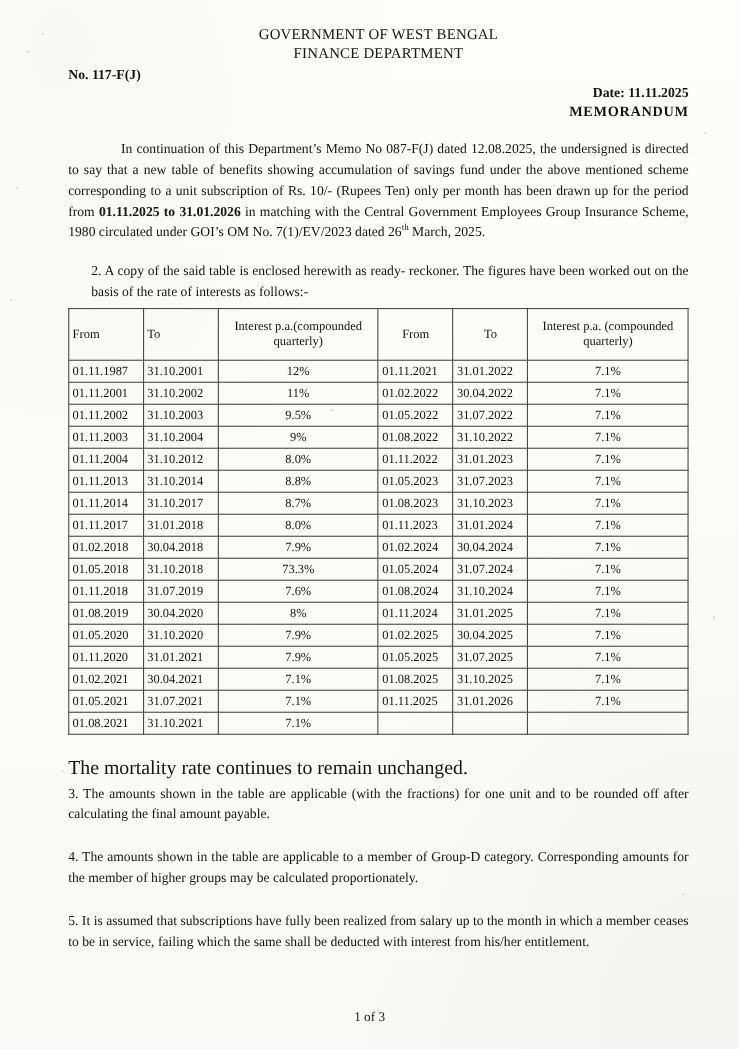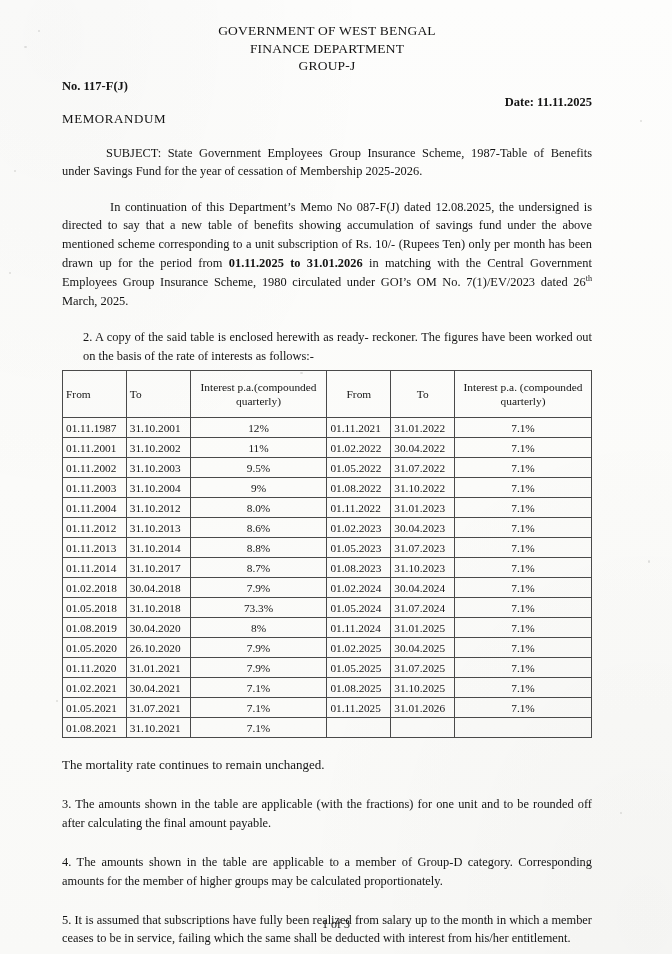--- a/index.html
+++ b/index.html
@@ -13,21 +13,21 @@
     font-family: "Liberation Serif", "DejaVu Serif", serif;
     color: #141414;
     position: relative;
     overflow: hidden;
   }
   .page {
     position: relative;
     width: 672px;
     height: 954px;
     box-sizing: border-box;
-    padding: 22px 80px 0 62px;
+    padding: 22px 46px 0 62px;
     background:
       radial-gradient(ellipse at 8% 4%, rgba(0,0,0,0.018), rgba(0,0,0,0) 38%),
       radial-gradient(ellipse at 96% 96%, rgba(0,0,0,0.02), rgba(0,0,0,0) 40%),
       linear-gradient(180deg, #fdfdfc 0%, #fbfbf9 50%, #f9f9f7 100%);
   }
   .speck {
     position: absolute;
     background: #b9b9b5;
     border-radius: 50%;
     opacity: .45;
@@ -57,22 +57,22 @@
   }
   .memo-date {
     position: absolute;
     right: 0;
     top: 18px;
     font-weight: bold;
     font-size: 12.5px;
     margin-left: 38px;
   }
   .memorandum {
-    text-align: left;
-    font-weight: normal;
+    text-align: right;
+    font-weight: bold;
     font-size: 13px;
     letter-spacing: .6px;
     margin-top: -6px;
   }
 
   
   .subject {
     margin-top: 18px;
     font-size: 12.4px;
     line-height: 1.45;
@@ -120,23 +120,23 @@
   th.h-from2, th.h-to2 { text-align: center; vertical-align: middle; }
   th.h-int { text-align: center; }
   td.c-date { text-align: left; white-space: nowrap; }
   td.c-rate { text-align: center; }
   col.w-date { width: 62px; }
   col.w-rate { width: 133px; }
 
   
   .mortality {
     margin-top: 17px;
-    font-size: 13px;
-  }
-  .para-3 { margin-top: 20px; }
+    font-size: 18px;
+  }
+  .para-3 { }
   .para-4 { margin-top: 20px; }
   .para-5 { margin-top: 20px; }
   .footer-page {
     position: absolute;
     left: 0;
     right: 0;
     bottom: 22px;
     text-align: center;
     font-size: 12px;
   }
@@ -152,34 +152,29 @@
   <span class="speck" style="left:9px;   top:272px; width:2px; height:2px;"></span>
   <span class="speck" style="left:640px; top:120px; width:2px; height:2px;"></span>
   <span class="speck" style="left:300px; top:372px; width:3px; height:2px;"></span>
   <span class="speck" style="left:648px; top:560px; width:2px; height:3px;"></span>
   <span class="speck" style="left:56px;  top:700px; width:2px; height:2px;"></span>
   <span class="speck" style="left:620px; top:812px; width:2px; height:2px;"></span>
 
   <div class="masthead">
     <div>GOVERNMENT OF WEST BENGAL</div>
     <div>FINANCE DEPARTMENT</div>
-    <div>GROUP-J</div>
   </div>
 
   <div class="numdate">
     <div class="memo-no">No. 117-F(J)</div>
     <div class="memo-date">Date: 11.11.2025</div>
   </div>
 
   <div class="memorandum">MEMORANDUM</div>
 
-  <div class="subject">
-    <span>SUBJECT:</span>
-    <span>State Government Employees Group Insurance Scheme, 1987-Table of   Benefits under   Savings Fund for the year of cessation of Membership 2025-2026.</span>
-  </div>
 
   <div class="para para-intro">
     <span>In continuation of this Department’s Memo No 087-F(J)  dated 12.08.2025, the undersigned is directed to say that a new table of benefits showing accumulation of savings fund under the above mentioned scheme corresponding to a unit subscription of Rs. 10/- (Rupees Ten) only per month has been drawn up for the period from </span><b>01.11.2025 to 31.01.2026</b><span> in matching with the Central Government Employees Group Insurance Scheme, 1980 circulated under GOI’s OM No. 7(1)/EV/2023 dated 26</span><sup>th</sup><span> March, 2025.</span>
   </div>
 
   <div class="para para-2">2. A copy of the said table is enclosed herewith as ready- reckoner. The figures have been worked out on the basis of the rate of interests as follows:-</div>
 
   <table class="reckoner">
     <colgroup>
       <col class="w-date">
@@ -234,70 +229,78 @@
         </tr>
         <tr>
           <td class="c-date">01.11.2004</td>
           <td class="c-date">31.10.2012</td>
           <td class="c-rate">8.0%</td>
           <td class="c-date">01.11.2022</td>
           <td class="c-date">31.01.2023</td>
           <td class="c-rate">7.1%</td>
         </tr>
         <tr>
-          <td class="c-date">01.11.2012</td>
-          <td class="c-date">31.10.2013</td>
-          <td class="c-rate">8.6%</td>
-          <td class="c-date">01.02.2023</td>
-          <td class="c-date">30.04.2023</td>
-          <td class="c-rate">7.1%</td>
-        </tr>
-        <tr>
           <td class="c-date">01.11.2013</td>
           <td class="c-date">31.10.2014</td>
           <td class="c-rate">8.8%</td>
           <td class="c-date">01.05.2023</td>
           <td class="c-date">31.07.2023</td>
           <td class="c-rate">7.1%</td>
         </tr>
         <tr>
           <td class="c-date">01.11.2014</td>
           <td class="c-date">31.10.2017</td>
           <td class="c-rate">8.7%</td>
           <td class="c-date">01.08.2023</td>
           <td class="c-date">31.10.2023</td>
           <td class="c-rate">7.1%</td>
         </tr>
         <tr>
+          <td class="c-date">01.11.2017</td>
+          <td class="c-date">31.01.2018</td>
+          <td class="c-rate">8.0%</td>
+          <td class="c-date">01.11.2023</td>
+          <td class="c-date">31.01.2024</td>
+          <td class="c-rate">7.1%</td>
+        </tr>
+        <tr>
           <td class="c-date">01.02.2018</td>
           <td class="c-date">30.04.2018</td>
           <td class="c-rate">7.9%</td>
           <td class="c-date">01.02.2024</td>
           <td class="c-date">30.04.2024</td>
           <td class="c-rate">7.1%</td>
         </tr>
         <tr>
           <td class="c-date">01.05.2018</td>
           <td class="c-date">31.10.2018</td>
           <td class="c-rate">73.3%</td>
           <td class="c-date">01.05.2024</td>
           <td class="c-date">31.07.2024</td>
           <td class="c-rate">7.1%</td>
         </tr>
         <tr>
+          <td class="c-date">01.11.2018</td>
+          <td class="c-date">31.07.2019</td>
+          <td class="c-rate">7.6%</td>
+          <td class="c-date">01.08.2024</td>
+          <td class="c-date">31.10.2024</td>
+          <td class="c-rate">7.1%</td>
+        </tr>
+        <tr>
           <td class="c-date">01.08.2019</td>
           <td class="c-date">30.04.2020</td>
           <td class="c-rate">8%</td>
           <td class="c-date">01.11.2024</td>
           <td class="c-date">31.01.2025</td>
           <td class="c-rate">7.1%</td>
         </tr>
         <tr>
           <td class="c-date">01.05.2020</td>
-          <td class="c-date">26.10.2020</td>
+          <td class="c-date">31.10.2020</td>
           <td class="c-rate">7.9%</td>
           <td class="c-date">01.02.2025</td>
           <td class="c-date">30.04.2025</td>
           <td class="c-rate">7.1%</td>
         </tr>
         <tr>
           <td class="c-date">01.11.2020</td>
           <td class="c-date">31.01.2021</td>
           <td class="c-rate">7.9%</td>
           <td class="c-date">01.05.2025</td>

